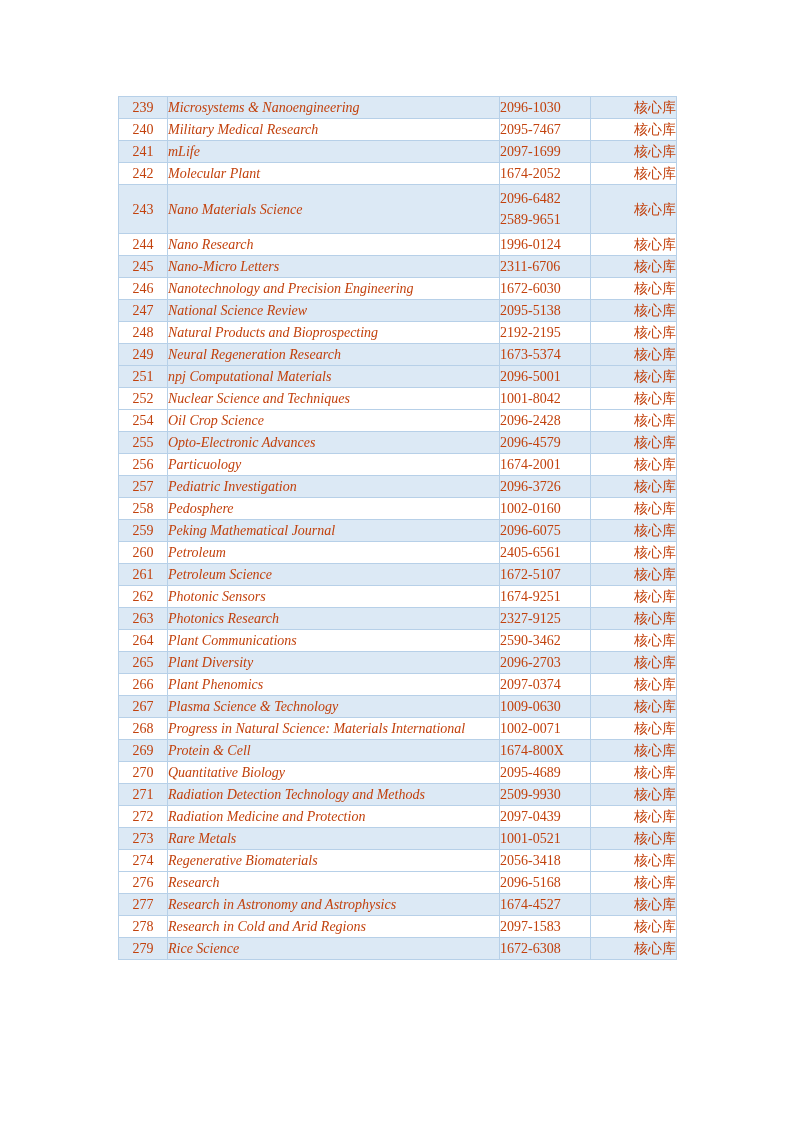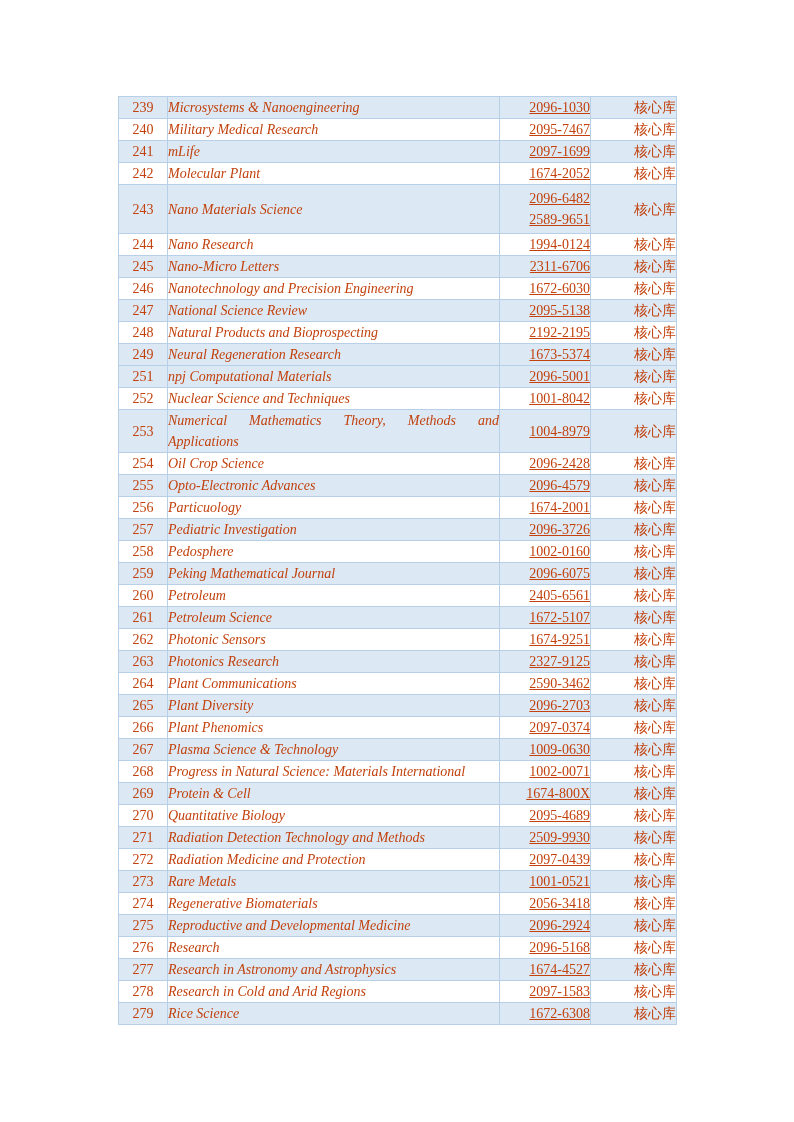--- a/index.html
+++ b/index.html
@@ -31,21 +31,21 @@
     height: 20.6px;
     padding: 0;
     vertical-align: middle;
     overflow: hidden;
   }
   tr.band td {
     background: #dce9f5;
   }
   td.c-no     { text-align: center; }
   td.c-name   { text-align: justify; padding: 0 5px 0 8px; font-style: italic; }
-  td.c-issn   { text-align: right; text-decoration: underline; }
+  td.c-issn   { text-align: left; }
   td.c-tier   { text-align: right; }
   tr.multi td { padding-top: 3px; padding-bottom: 3px; }
   col.w-no   { width: 49px; }
   col.w-name { width: 332px; }
   col.w-issn { width: 91px; }
   col.w-tier { width: 86px; }
 </style>
 </head>
 <body>
 
@@ -96,21 +96,21 @@
           <td class="c-issn">
             <div>2096-6482</div>
             <div>2589-9651</div>
           </td>
           <td class="c-tier">核心库</td>
         </tr>
         <tr>
           <td class="c-no">244</td>
           <td class="c-name">Nano Research</td>
           <td class="c-issn">
-            <div>1994-0124</div>
+            <div>1996-0124</div>
           </td>
           <td class="c-tier">核心库</td>
         </tr>
         <tr class="band">
           <td class="c-no">245</td>
           <td class="c-name">Nano-Micro Letters</td>
           <td class="c-issn">
             <div>2311-6706</div>
           </td>
           <td class="c-tier">核心库</td>
@@ -156,28 +156,20 @@
           <td class="c-tier">核心库</td>
         </tr>
         <tr>
           <td class="c-no">252</td>
           <td class="c-name">Nuclear Science and Techniques</td>
           <td class="c-issn">
             <div>1001-8042</div>
           </td>
           <td class="c-tier">核心库</td>
         </tr>
-        <tr class="band">
-          <td class="c-no">253</td>
-          <td class="c-name">Numerical Mathematics Theory, Methods and Applications</td>
-          <td class="c-issn">
-            <div>1004-8979</div>
-          </td>
-          <td class="c-tier">核心库</td>
-        </tr>
         <tr>
           <td class="c-no">254</td>
           <td class="c-name">Oil Crop Science</td>
           <td class="c-issn">
             <div>2096-2428</div>
           </td>
           <td class="c-tier">核心库</td>
         </tr>
         <tr class="band">
           <td class="c-no">255</td>
@@ -329,28 +321,20 @@
           <td class="c-issn">
             <div>1001-0521</div>
           </td>
           <td class="c-tier">核心库</td>
         </tr>
         <tr>
           <td class="c-no">274</td>
           <td class="c-name">Regenerative Biomaterials</td>
           <td class="c-issn">
             <div>2056-3418</div>
-          </td>
-          <td class="c-tier">核心库</td>
-        </tr>
-        <tr class="band">
-          <td class="c-no">275</td>
-          <td class="c-name">Reproductive and Developmental Medicine</td>
-          <td class="c-issn">
-            <div>2096-2924</div>
           </td>
           <td class="c-tier">核心库</td>
         </tr>
         <tr>
           <td class="c-no">276</td>
           <td class="c-name">Research</td>
           <td class="c-issn">
             <div>2096-5168</div>
           </td>
           <td class="c-tier">核心库</td>

